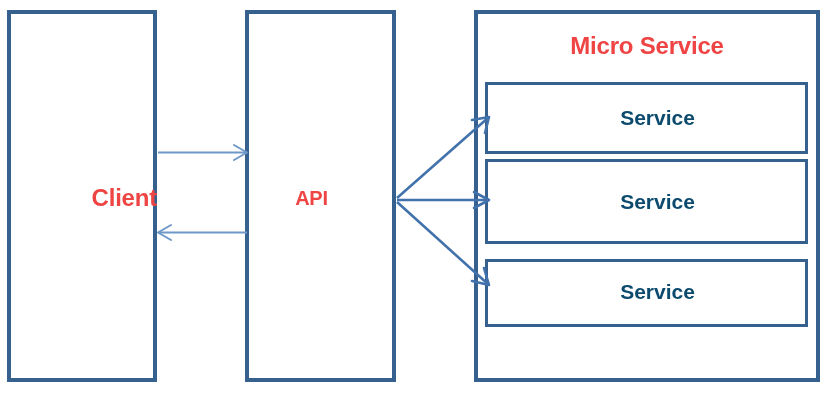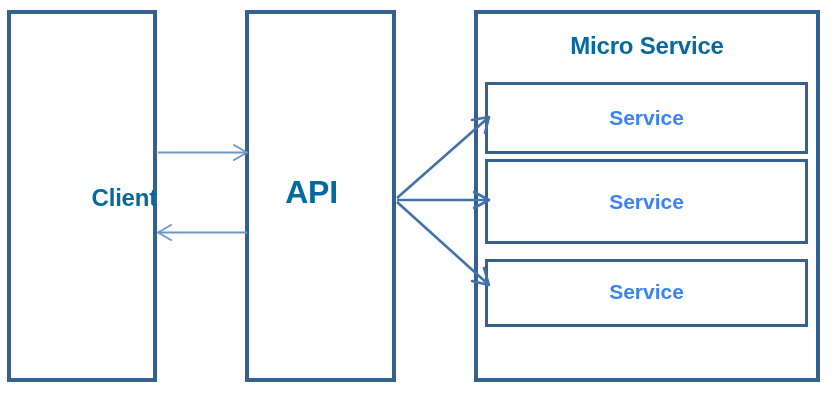--- a/index.html
+++ b/index.html
@@ -20,37 +20,37 @@
   }
   .node-box {
     position: absolute;
     box-sizing: border-box;
     background: #ffffff;
     border: 4px solid #36618e;
   }
   .node-label {
     position: absolute;
     font-weight: bold;
-    color: #0369a1;
+    color: #ef4444;
     white-space: nowrap;
     text-align: center;
     letter-spacing: -0.2px;
   }
   
   #client-box  { left: 7px;   top: 10px; width: 150px; height: 372px; }
   #api-box     { left: 245px; top: 10px; width: 151px; height: 372px; }
   #micro-box   { left: 474px; top: 10px; width: 346px; height: 372px; }
 
   #client-label {
     left: 7px; top: 183px; width: 150px;
     font-size: 24px; line-height: 30px; text-align: right;
   }
   #api-label {
-    left: 245px; top: 177px; width: 133px;
-    font-size: 32px; line-height: 30px;
+    left: 245px; top: 183px; width: 133px;
+    font-size: 20px; line-height: 30px;
   }
   #micro-title {
     left: 474px; top: 31px; width: 346px;
     font-size: 24px; line-height: 30px;
   }
 
   
   .service-box {
     position: absolute;
     box-sizing: border-box;
@@ -58,24 +58,24 @@
     border: 3px solid #36618e;
     left: 485px;
     width: 323px;
   }
   #service-box-0 { top: 82px;  height: 72px; }
   #service-box-1 { top: 159px; height: 85px; }
   #service-box-2 { top: 259px; height: 68px; }
 
   .service-label {
     position: absolute;
-    left: 485px;
+    left: 496px;
     width: 323px;
     font-weight: bold;
-    color: #3b82f6;
+    color: #0c4a6e;
     font-size: 21px;
     line-height: 26px;
     text-align: center;
     white-space: nowrap;
   }
   #service-label-0 { top: 105px; }
   #service-label-1 { top: 189px; }
   #service-label-2 { top: 279px; }
 
   

